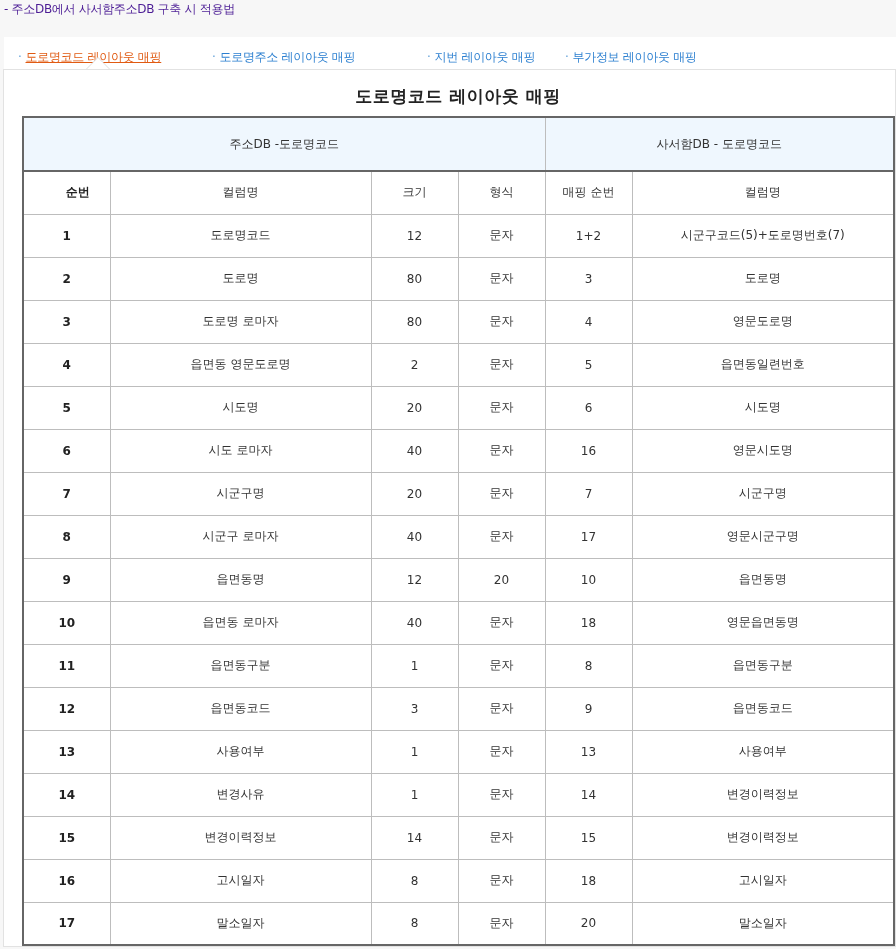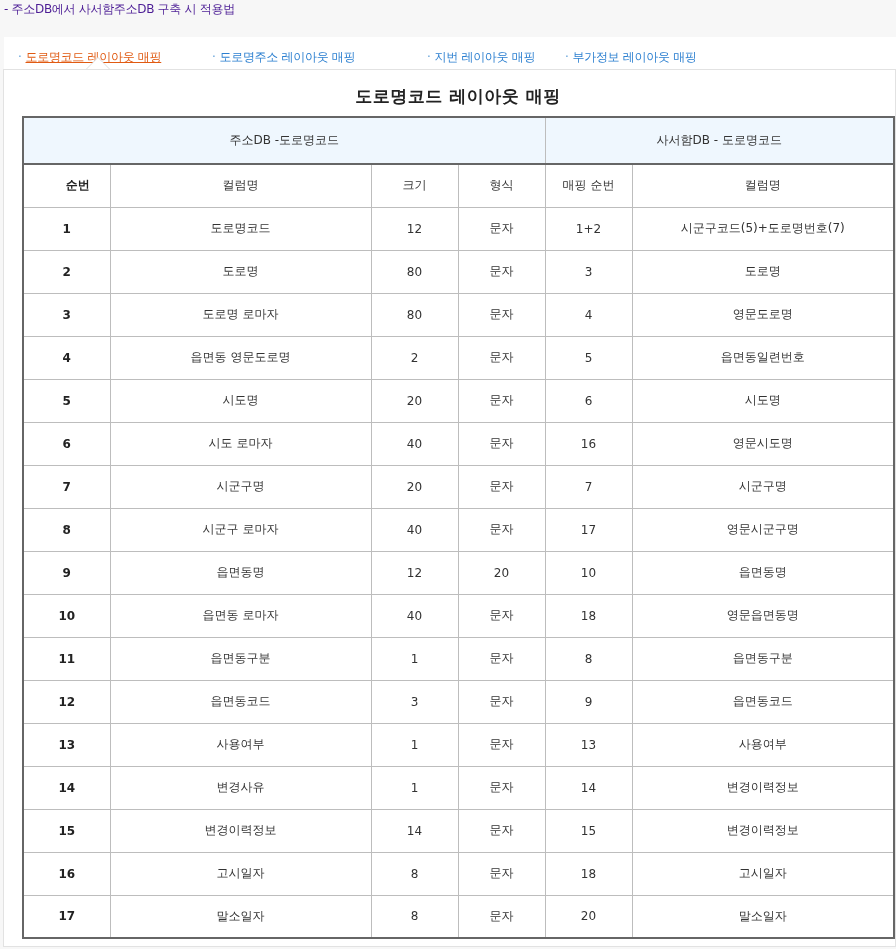--- a/index.html
+++ b/index.html
@@ -10,21 +10,21 @@
   .tab { position: absolute; top: 12px; font-size: 12px; color: #2b7fd0; white-space: nowrap; cursor: pointer; letter-spacing: -0.3px; }
   .tab .dot { color: #5f9fd8; margin-right: 4px; }
   .tab.active .label { color: #e05a12; text-decoration: underline; }
   .tab.active .dot { color: #5f9fd8; }
   .panel { position: absolute; left: 3px; top: 69px; width: 893px; height: 878px; background: #ffffff; border: 1px solid #e2e2e2; }
   .pointer { position: absolute; left: 86px; top: 57px; width: 0; height: 0; border-left: 12px solid transparent; border-right: 12px solid transparent; border-bottom: 12px solid #dcdcdc; z-index: 2; }
   .pointer::after { content: ""; position: absolute; left: -11px; top: 1px; border-left: 11px solid transparent; border-right: 11px solid transparent; border-bottom: 11px solid #ffffff; }
   .table-title { position: absolute; left: 0; top: 85px; width: 916px; text-align: center; font-size: 17px; font-weight: bold; color: #222; letter-spacing: 0.5px; }
   table.mapping { position: absolute; left: 22px; top: 116px; width: 871px; border-collapse: collapse; font-size: 12px; color: #333; table-layout: fixed; border: 2px solid #666; }
   table.mapping td, table.mapping th { border: 1px solid #bdbdbd; text-align: center; vertical-align: middle; font-weight: normal; }
-  table.mapping tr.group-row th { background: #eff7fe; height: 47px; border-bottom: 2px solid #666; border-top: 2px solid #666; }
+  table.mapping tr.group-row th { background: #eff7fe; height: 54px; border-bottom: 2px solid #666; border-top: 2px solid #666; }
   table.mapping tr.col-row th { height: 43px; }
   table.mapping tr.data-row td { height: 43px; }
   table.mapping td.seq { font-weight: bold; color: #222; }
   table.mapping th.seq-head { font-weight: bold; color: #222; padding-left: 22px; }
   table.mapping th.group-left { border-right: 1px solid #bdbdbd; }
 </style>
 </head>
 <body>
 
 <div class="page-heading">- 주소DB에서 사서함주소DB 구축 시 적용법</div>

